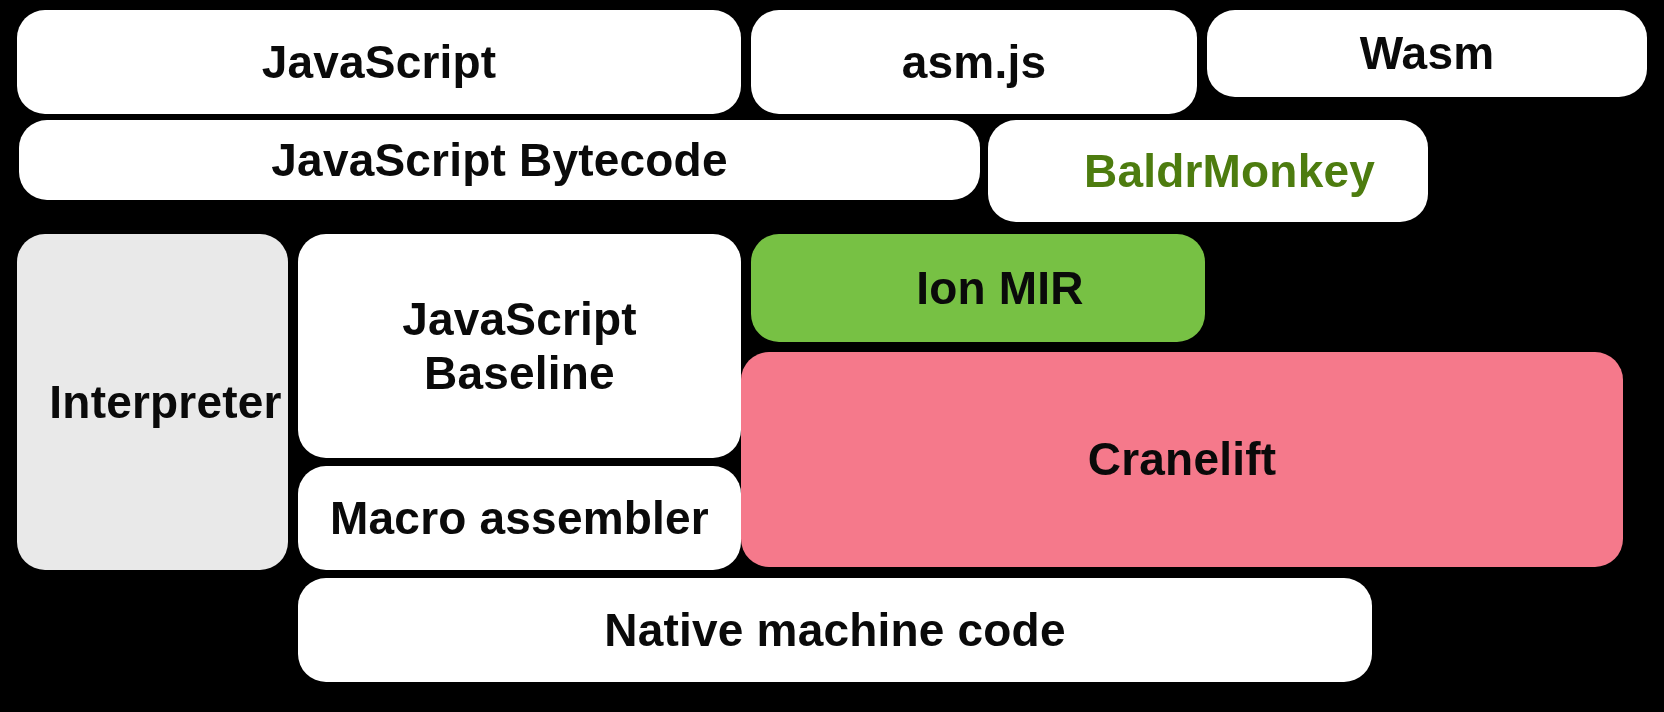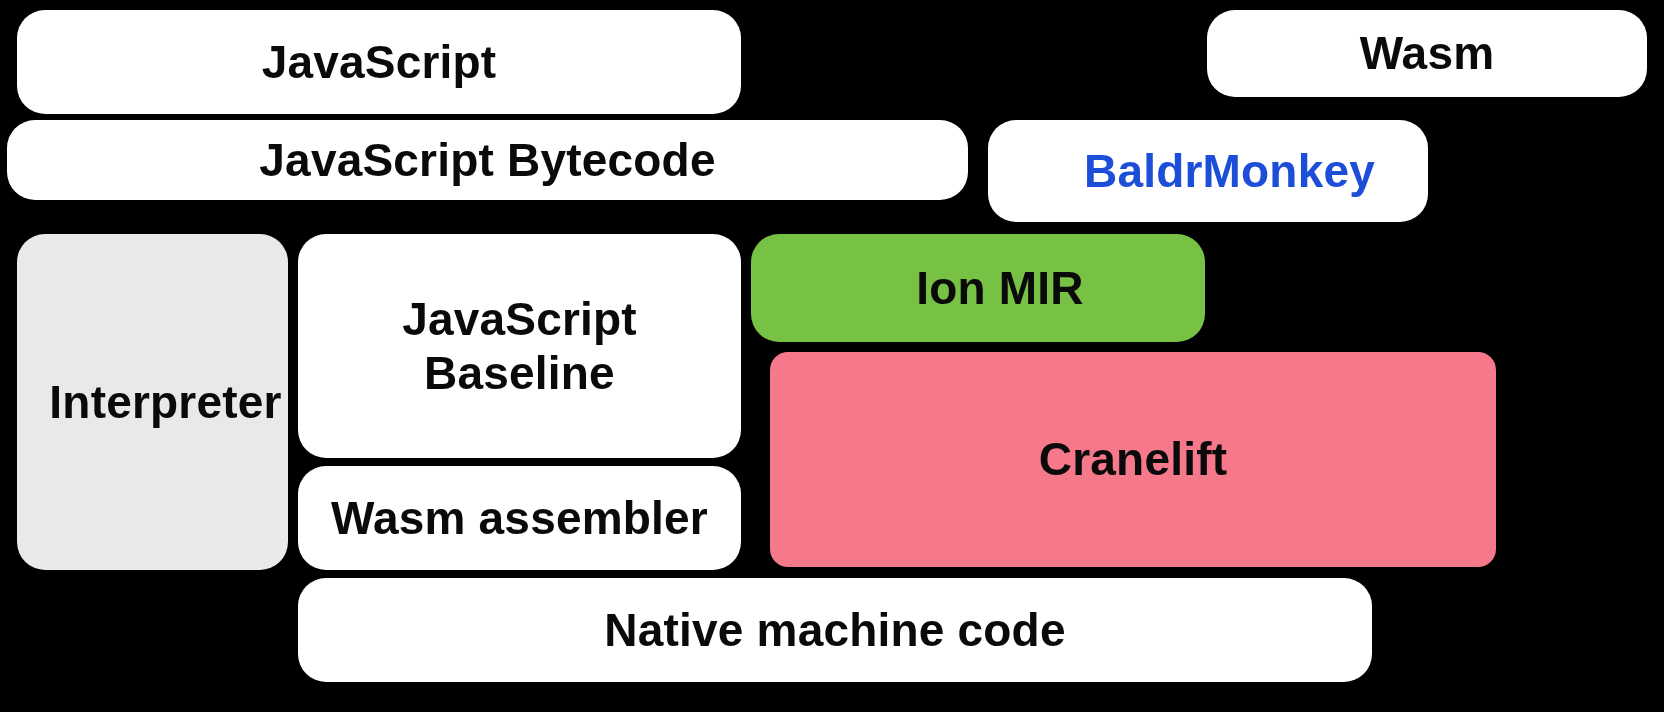--- a/index.html
+++ b/index.html
@@ -33,41 +33,44 @@
     font-weight: bold;
   }
 </style>
 </head>
 <body>
 
 <div class="stage" id="stage" style="background: rgb(0, 0, 0);">
     <div class="box" style="left: 17px; top: 10px; width: 724px; height: 104px; background: rgb(255, 255, 255);">
       <span class="label" style="color: rgb(10, 10, 10);">JavaScript</span>
     </div>
+    <div class="box" style="left: 751px; top: 10px; width: 446px; height: 104px; background: rgb(255, 255, 255);">
+      <span class="label" style="color: rgb(10, 10, 10);">asm.js</span>
+    </div>
     <div class="box" style="left: 1207px; top: 10px; width: 440px; height: 87px; background: rgb(255, 255, 255);">
       <span class="label" style="color: rgb(10, 10, 10);">Wasm</span>
     </div>
-    <div class="box" style="left: 7px; top: 120px; width: 961px; height: 80px; background: rgb(255, 255, 255);">
+    <div class="box" style="left: 19px; top: 120px; width: 961px; height: 80px; background: rgb(255, 255, 255);">
       <span class="label" style="color: rgb(10, 10, 10);">JavaScript Bytecode</span>
     </div>
     <div class="box" style="left: 988px; top: 120px; width: 440px; height: 102px; background: rgb(255, 255, 255);">
-      <span class="label" style="color: #1d4ed8; margin-left: 43px;">BaldrMonkey</span>
+      <span class="label" style="color: #4d7c0f; margin-left: 43px;">BaldrMonkey</span>
     </div>
     <div class="box" style="left: 17px; top: 234px; width: 271px; height: 336px; background: rgb(233, 233, 233); padding-left: 26px;">
       <span class="label" style="color: rgb(10, 10, 10);">Interpreter</span>
     </div>
     <div class="box" style="left: 298px; top: 234px; width: 443px; height: 224px; background: rgb(255, 255, 255);">
       <span class="label" style="color: rgb(10, 10, 10);">JavaScript
 Baseline</span>
     </div>
     <div class="box" style="left: 751px; top: 234px; width: 454px; height: 108px; background: rgb(119, 193, 68); padding-left: 44px;">
       <span class="label" style="color: rgb(10, 10, 10);">Ion MIR</span>
     </div>
-    <div class="box" style="left: 770px; top: 352px; width: 726px; height: 215px; background: rgb(245, 121, 139); border-radius: 18px;">
+    <div class="box" style="left: 741px; top: 352px; width: 882px; height: 215px; background: rgb(245, 121, 139);">
       <span class="label" style="color: rgb(10, 10, 10);">Cranelift</span>
     </div>
     <div class="box" style="left: 298px; top: 466px; width: 443px; height: 104px; background: rgb(255, 255, 255);">
-      <span class="label" style="color: rgb(10, 10, 10);">Wasm assembler</span>
+      <span class="label" style="color: rgb(10, 10, 10);">Macro assembler</span>
     </div>
     <div class="box" style="left: 298px; top: 578px; width: 1074px; height: 104px; background: rgb(255, 255, 255);">
       <span class="label" style="color: rgb(10, 10, 10);">Native machine code</span>
     </div>
   </div>
 
 </body></html>

